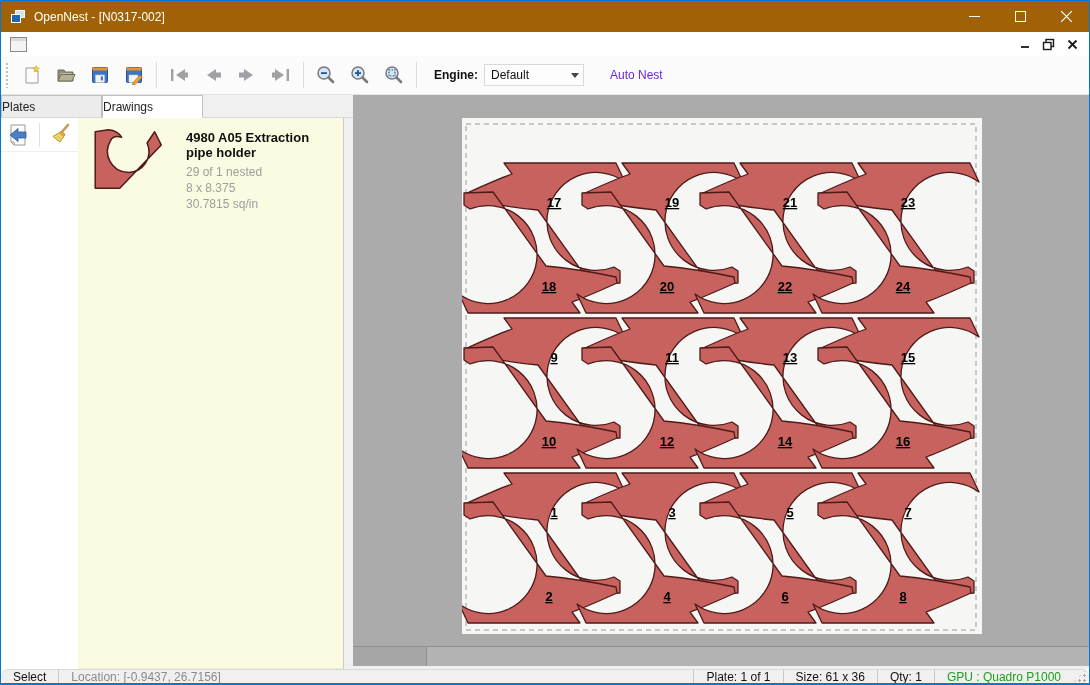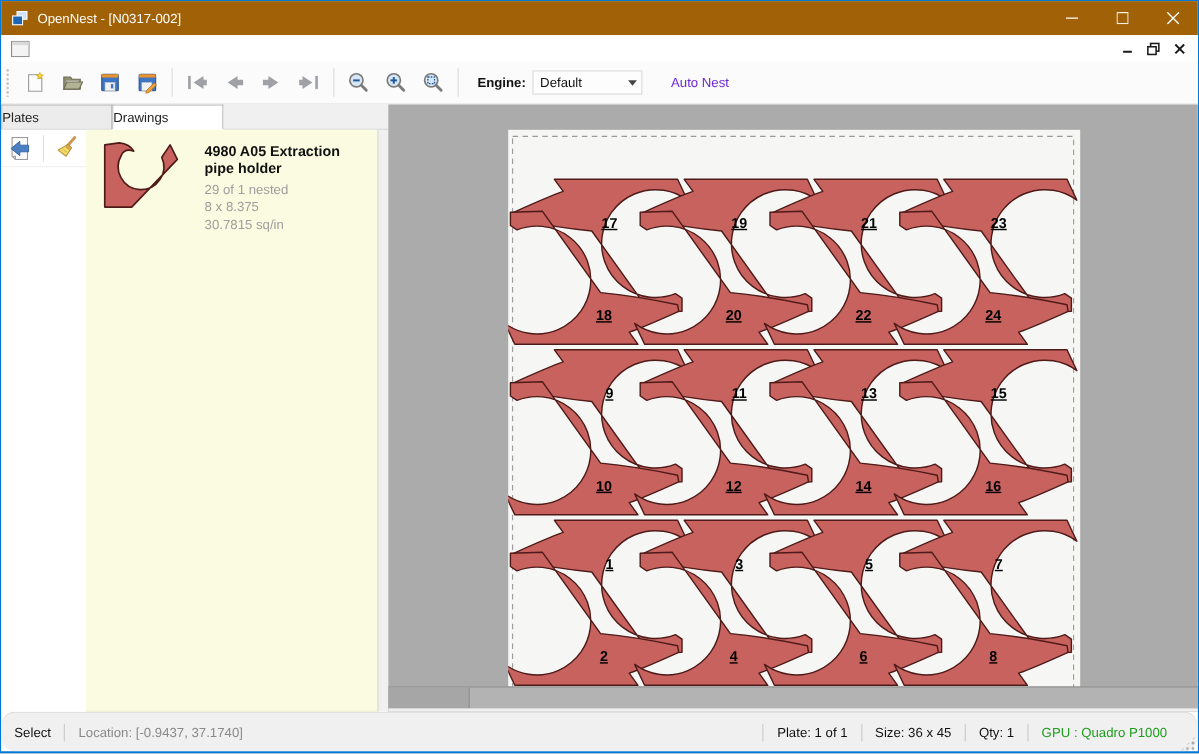--- a/index.html
+++ b/index.html
@@ -56,21 +56,21 @@
   .item-line { font-size:12px; color:#9E9E9E; line-height:16px; }
 
   .canvas { flex:1; position:relative; background:#ABABAB; overflow:hidden; }
   .canvas svg.nest { position:absolute; left:0; top:0; }
   .part-label { font:bold 13px "Liberation Sans", sans-serif; fill:#000; text-decoration:underline; }
   .hscroll { position:absolute; left:0; right:0; bottom:3px; height:20px; background:#B3B3B3; border-top:1px solid #8F8F8F; }
   .hscroll .thumbbar { position:absolute; left:0; top:0; bottom:0; width:74px; background:#A6A6A6; border-right:1px solid #8F8F8F; }
   .canvas .bottomlight { position:absolute; left:0; right:0; bottom:0; height:3px; background:#F0F0F0; }
 
   
-  .statusbar { height:36px; background:#F0F0F0; border-top:1px solid #D9D9D9; display:flex; align-items:center; flex:none; font-size:12px;border-radius:13px; }
+  .statusbar { height:14px; background:#F0F0F0; border-top:1px solid #D9D9D9; display:flex; align-items:center; flex:none; font-size:12px;border-radius:13px; }
   .sb-cell { padding:0 12px; color:#111; }
   .sb-sep { width:1px; height:16px; background:#C9C9C9; }
   .sb-location { color:#8A8A8A; }
   .sb-spacer { flex:1; }
   .sb-gpu { color:#1E9E1E; }
   .sb-grip { width:14px; height:14px; margin-right:2px; align-self:flex-end;
              background-image:radial-gradient(circle, #A7A7A7 1.2px, transparent 1.4px);
              background-size:5px 5px; background-position:bottom right; clip-path:polygon(100% 0, 100% 100%, 0 100%); }
 </style>
 </head>
@@ -320,25 +320,25 @@
       <div class="hscroll">
         <div class="thumbbar"></div>
       </div>
       <div class="bottomlight"></div>
     </div>
   </div>
 
   <div class="statusbar">
     <span class="sb-cell">Select</span>
     <span class="sb-sep"></span>
-    <span class="sb-cell sb-location">Location: [-0.9437, 37.1740]</span>
+    <span class="sb-cell sb-location">Location: [-0.9437, 26.7156]</span>
     <span class="sb-spacer"></span>
     <span class="sb-sep"></span>
     <span class="sb-cell">Plate: 1 of 1</span>
     <span class="sb-sep"></span>
-    <span class="sb-cell">Size: 36 x 45</span>
+    <span class="sb-cell">Size: 61 x 36</span>
     <span class="sb-sep"></span>
     <span class="sb-cell">Qty: 1</span>
     <span class="sb-sep"></span>
     <span class="sb-cell sb-gpu">GPU : Quadro P1000</span>
     <span class="sb-grip"></span>
   </div>
 </div>
 
 </body></html>

